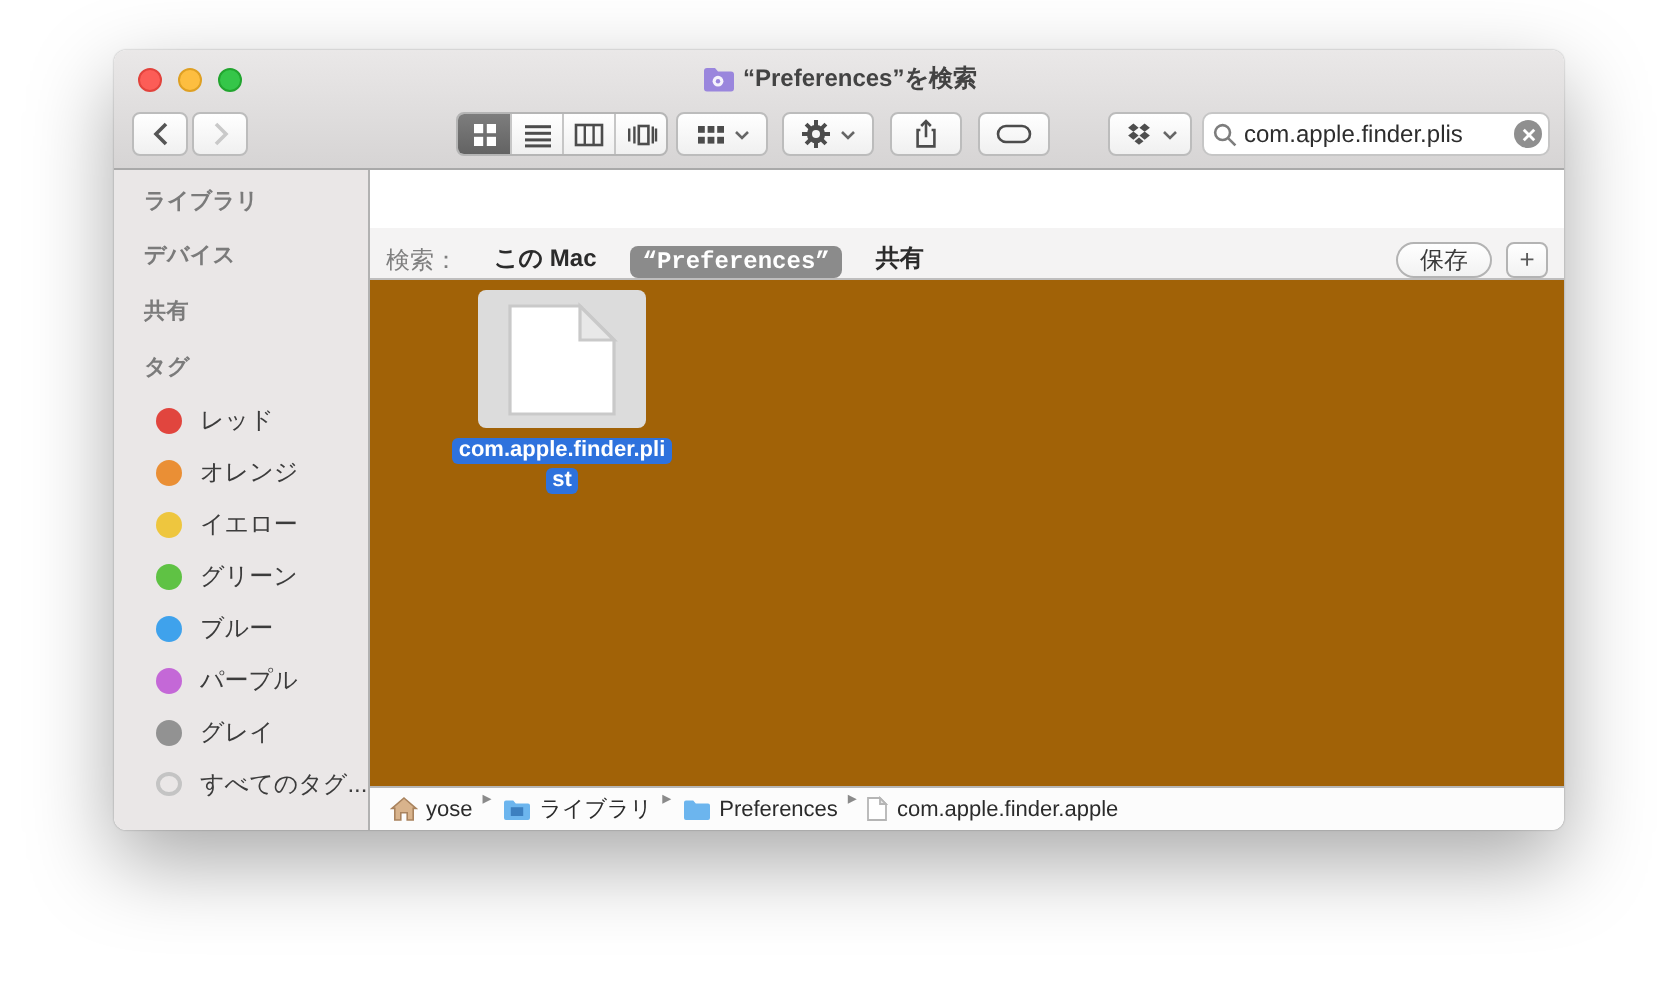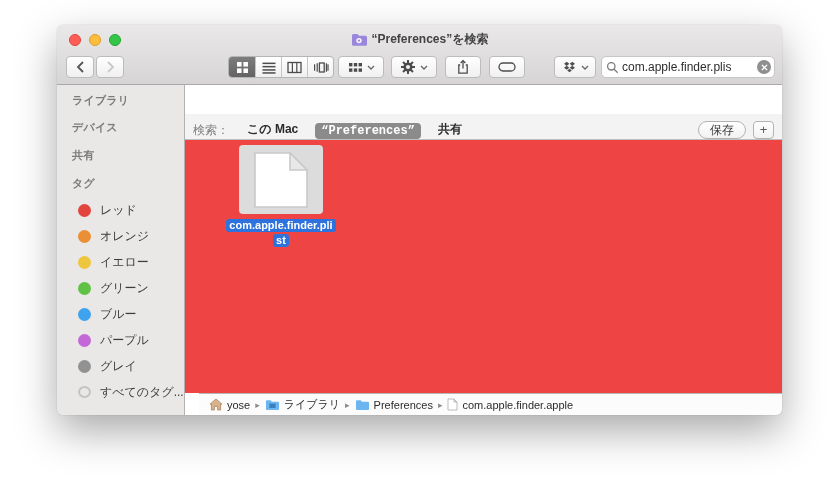--- a/index.html
+++ b/index.html
@@ -95,35 +95,34 @@
     height:18px; padding:0 11px; border:1px solid #b3b3b3; border-radius:10px;
     background:linear-gradient(#ffffff,#f2f2f2); font-size:12px; color:#3a3a3a;
     display:flex; align-items:center; margin-right:7px;
   }
   .add-btn {
     width:21px; height:18px; border:1px solid #b3b3b3; border-radius:4px;
     background:linear-gradient(#ffffff,#f2f2f2); font-size:13px; color:#5a5a5a;
     display:flex; align-items:center; justify-content:center; padding-bottom:1px;
   }
 
-  .content { flex:1; background:#ef4444; position:relative; min-height:0; }
+  .content { flex:1; background:#a16207; position:relative; min-height:0; }
   .filetile { position:absolute; left:40px; top:5px; width:112px; text-align:center; }
   .icon-sel-bg { width:84px; height:69px; margin:0 auto; background:#dcdcdc; border-radius:4px;
                  display:flex; align-items:center; justify-content:center; }
   .fname { margin-top:3px; line-height:13px; }
   .fname .pill { display:inline-block; color:#ffffff; font-size:11px; font-weight:bold;
                  padding:0 3px; border-radius:3px; }
   .fname .l2 { margin-top:1px; }
 
   .pathbar {
     height:22px; flex:0 0 22px; background:#fcfcfc; border-top:1px solid #b7b7b7;
-    display:flex; align-items:center; padding-left:10px; gap:4px;
+    display:flex; padding-left:10px; gap:4px;
     font-size:11px; color:#2b2b2b; white-space:nowrap; overflow:hidden;
     border-radius:0 0 6px 0;
-    margin-left:14px;
   }
   .pb-sep { color:#8a8a8a; font-size:9px; padding:0 1px; }
   .pb-item { display:flex; align-items:center; gap:4px; }
 
   svg { display:block; }
 </style>
 </head>
 <body>
 
 <div class="window">

